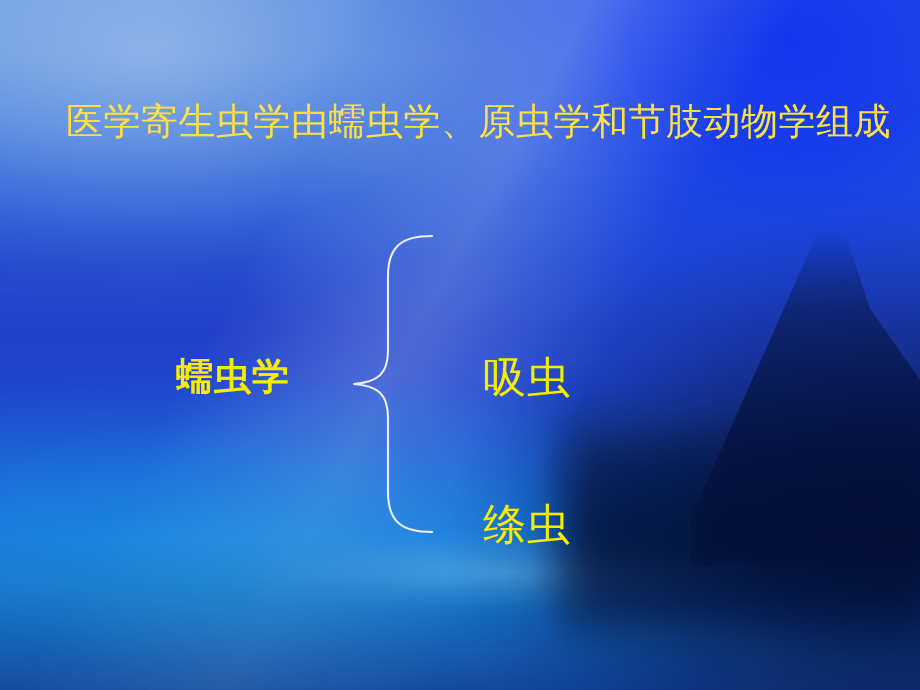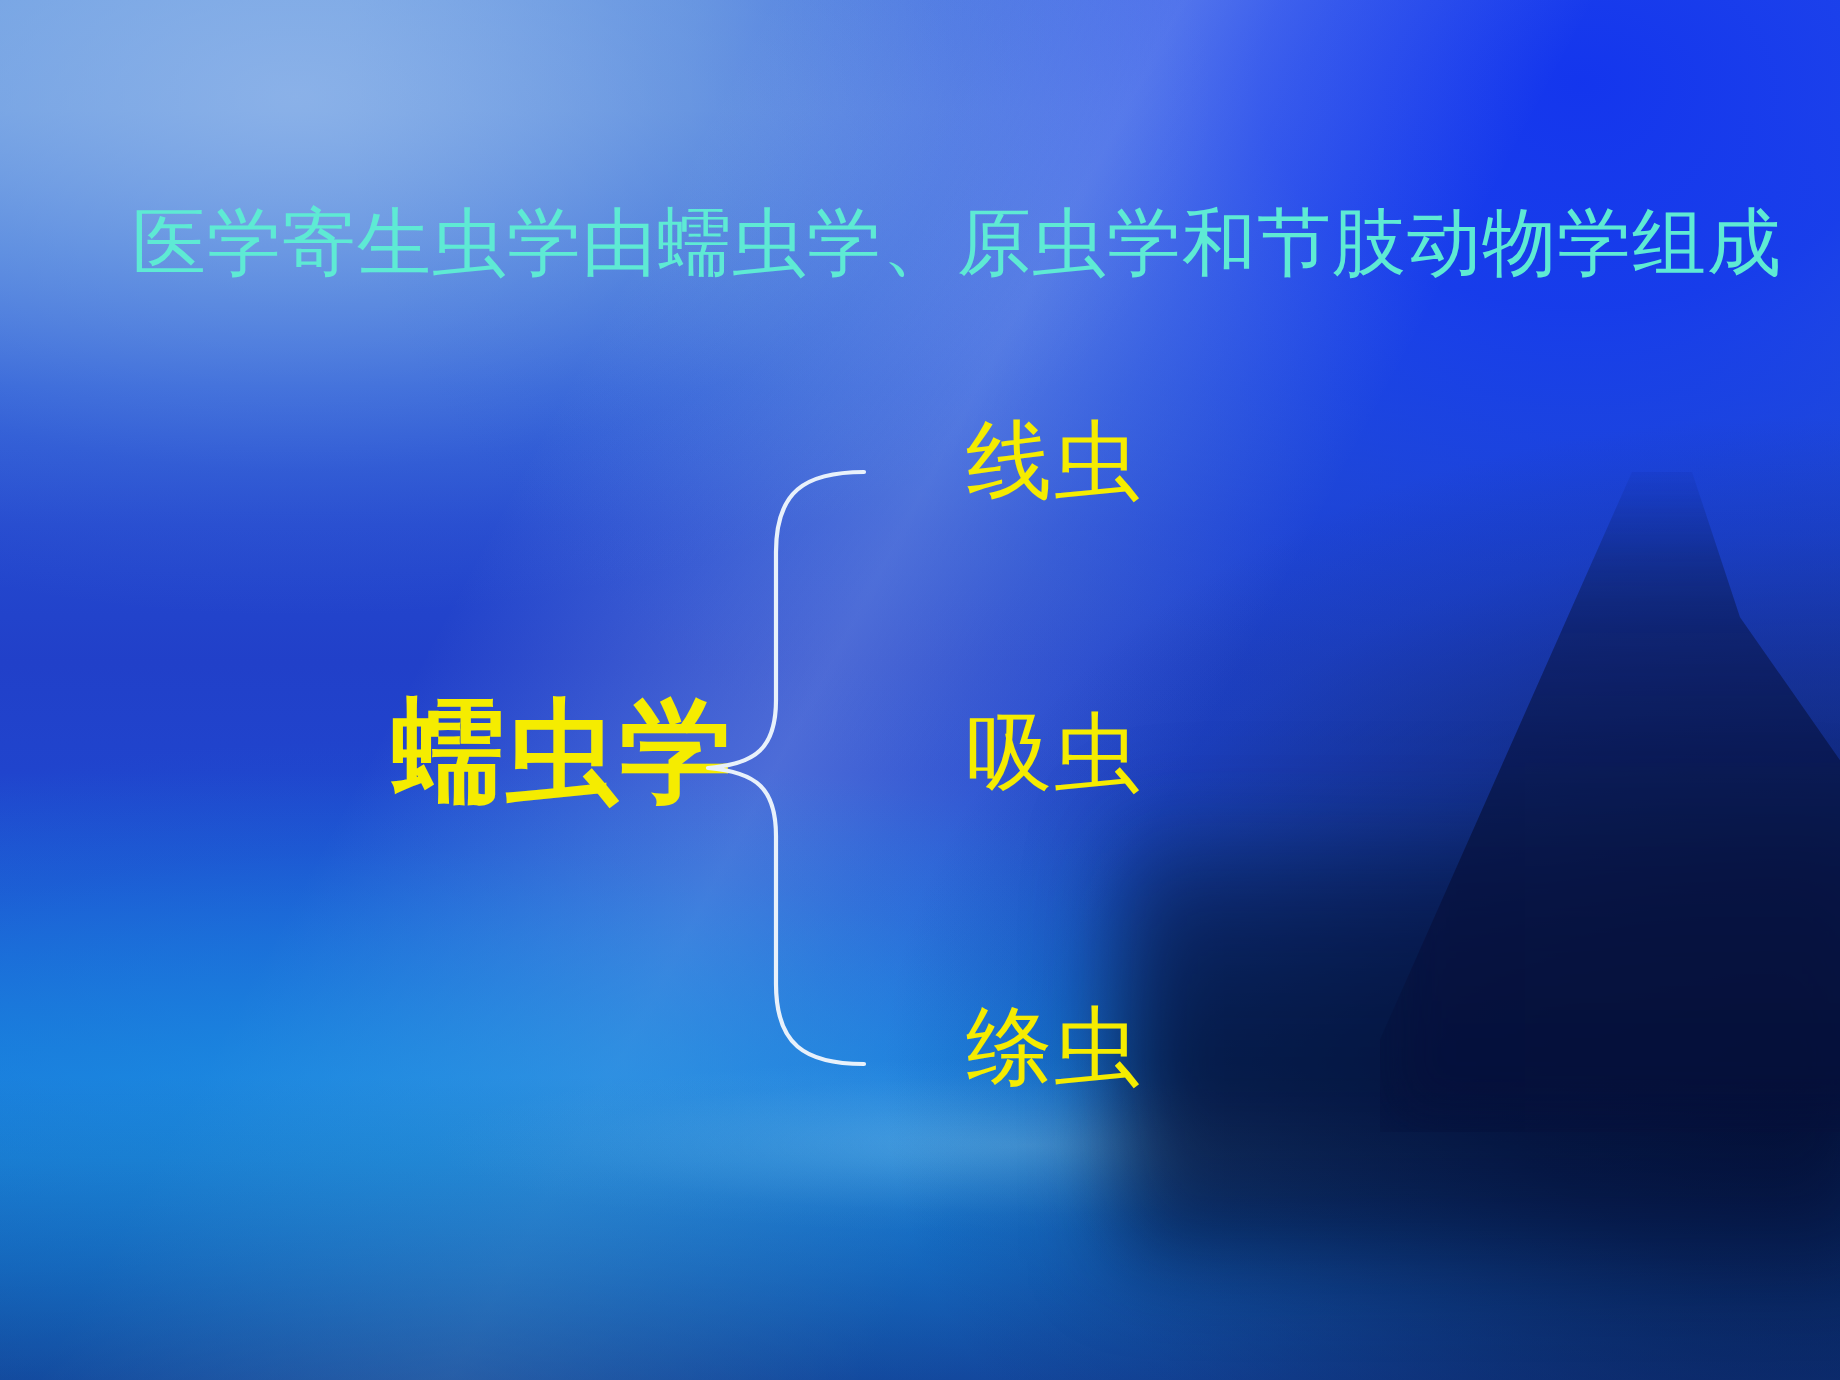--- a/index.html
+++ b/index.html
@@ -138,33 +138,32 @@
 
   .slide-title {
     position: absolute;
     left: 66px;
     top: 100px;
     width: 810px;
     font-family: "DejaVu Serif", "Liberation Serif", serif;
     font-size: 37px;
     line-height: 44px;
     letter-spacing: 0.5px;
-    color: #5eead4;
+    color: #fde047;
     white-space: nowrap;
   }
 
   .cat-label {
     position: absolute;
     font-family: "DejaVu Serif", "Liberation Serif", serif;
-    font-size: 56px;
+    font-size: 37px;
     line-height: 43px;
     font-weight: bold;
     color: #f5ec00;
     white-space: nowrap;
-    margin-left: 20px;
   }
   .cat-root {
     left: 176px;
     top: 355px;
     letter-spacing: 1px;
   }
 
   .branch-label {
     position: absolute;
     font-family: "DejaVu Serif", "Liberation Serif", serif;
@@ -214,20 +213,19 @@
         <path d="M 88 12
                  C 58 12, 44 22, 44 52
                  L 44 126
                  C 44 150, 34 158, 10 160
                  C 34 162, 44 170, 44 194
                  L 44 268
                  C 44 298, 58 308, 88 308" stroke="#e8f1fb" stroke-width="2.1" fill="none" stroke-linecap="round" stroke-linejoin="round"></path>
       </svg>
     </div>
 
-    <div class="branch-label branch-1">线虫</div>
 
     <div class="branch-label branch-3">绦虫</div>
 
     <div class="branch-label branch-2">吸虫</div>
 
   </div>
 </div>
 
 </body></html>

